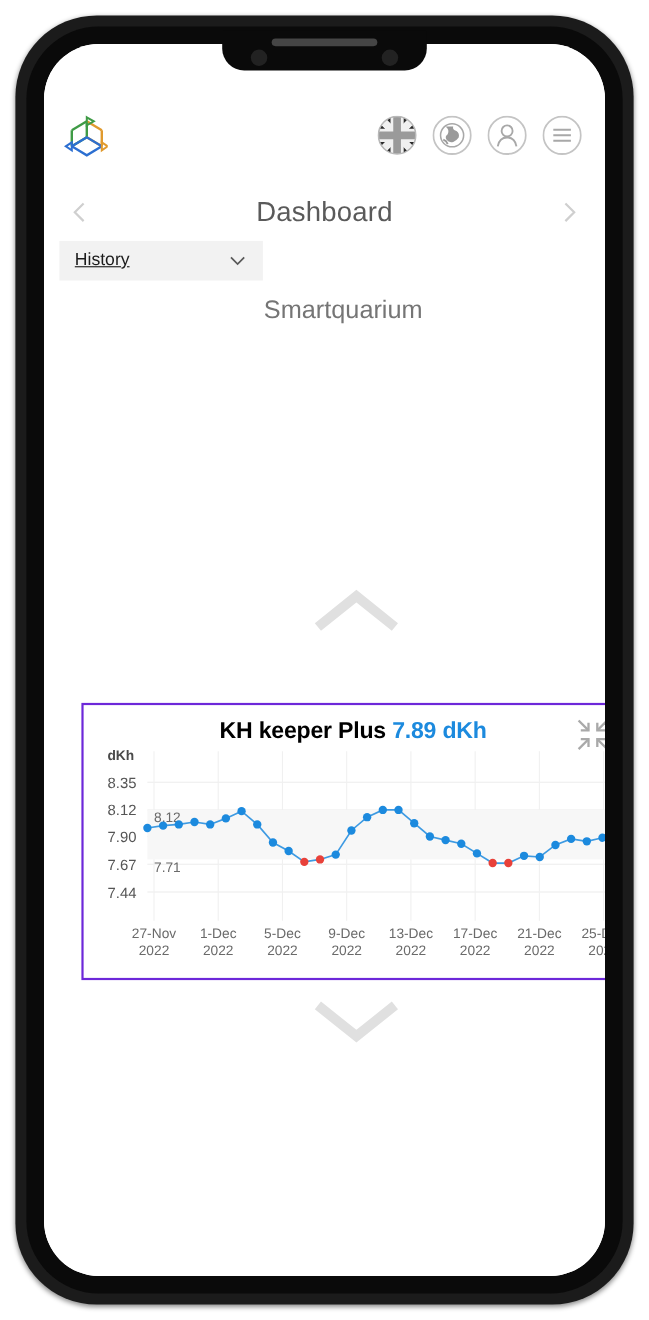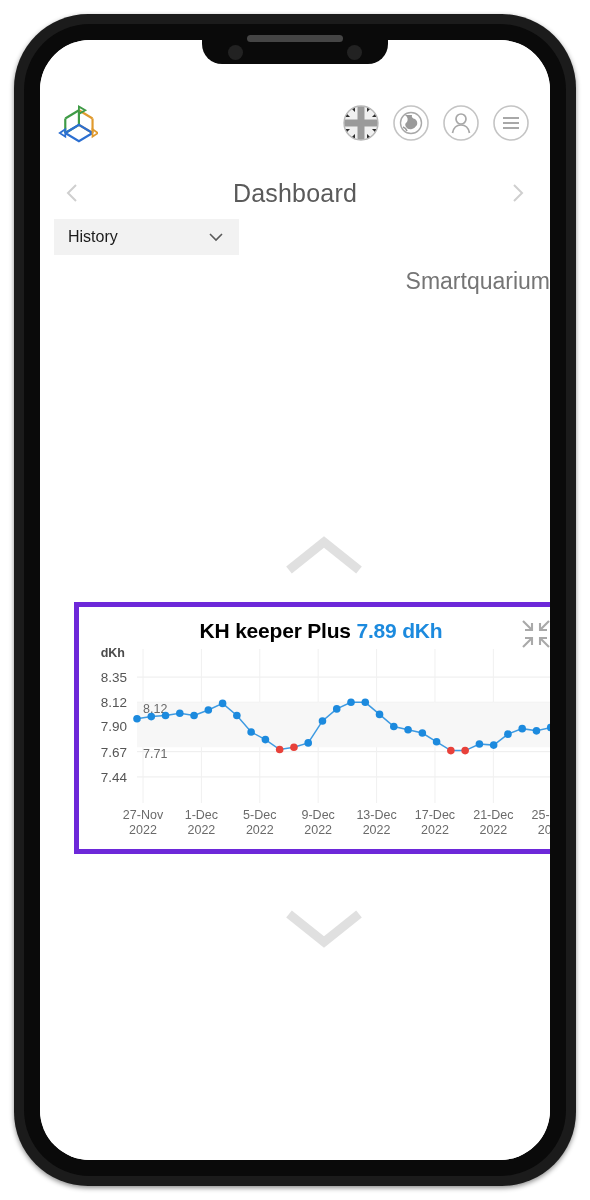--- a/index.html
+++ b/index.html
@@ -169,20 +169,21 @@
     display: flex;
     align-items: center;
     justify-content: space-between;
     padding: 0 14px;
     box-sizing: border-box;
     border: none;
   }
   #history-label {
     font-size: 16px;
     color: #1b1b1b;
+    text-decoration: underline;
   }
   #range-button {
     width: 180px;
     height: 36px;
     background: #f2f2f2;
     display: flex;
     align-items: center;
     justify-content: center;
     box-sizing: border-box;
   }
@@ -190,24 +191,25 @@
     font-size: 16px;
     color: #1b1b1b;
   }
 
   
   #subtitle {
     position: absolute;
     left: 0;
     top: 228px;
     width: 510px;
-    text-align: right;
+    text-align: center;
     font-size: 23px;
     color: #757575;
     font-weight: 400;
+    padding-left: 17px;
   }
 
   
   #scroll-up {
     position: absolute;
     left: 50%;
     transform: translateX(-50%);
     top: 492px;
     width: 86px;
     height: 50px;
@@ -218,25 +220,25 @@
     transform: translateX(-50%);
     top: 862px;
     width: 86px;
     height: 50px;
   }
 
   
   #chart-card {
     position: absolute;
     left: 34px;
-    top: 562px;
+    top: 599px;
     width: 494px;
     height: 252px;
     background: #ffffff;
-    border: 5px solid #6d28d9;
+    border: 2px solid #6d28d9;
     box-sizing: border-box;
   }
   #chart-header {
     position: relative;
     height: 40px;
   }
   #chart-title {
     position: absolute;
     left: 0;
     top: 12px;

